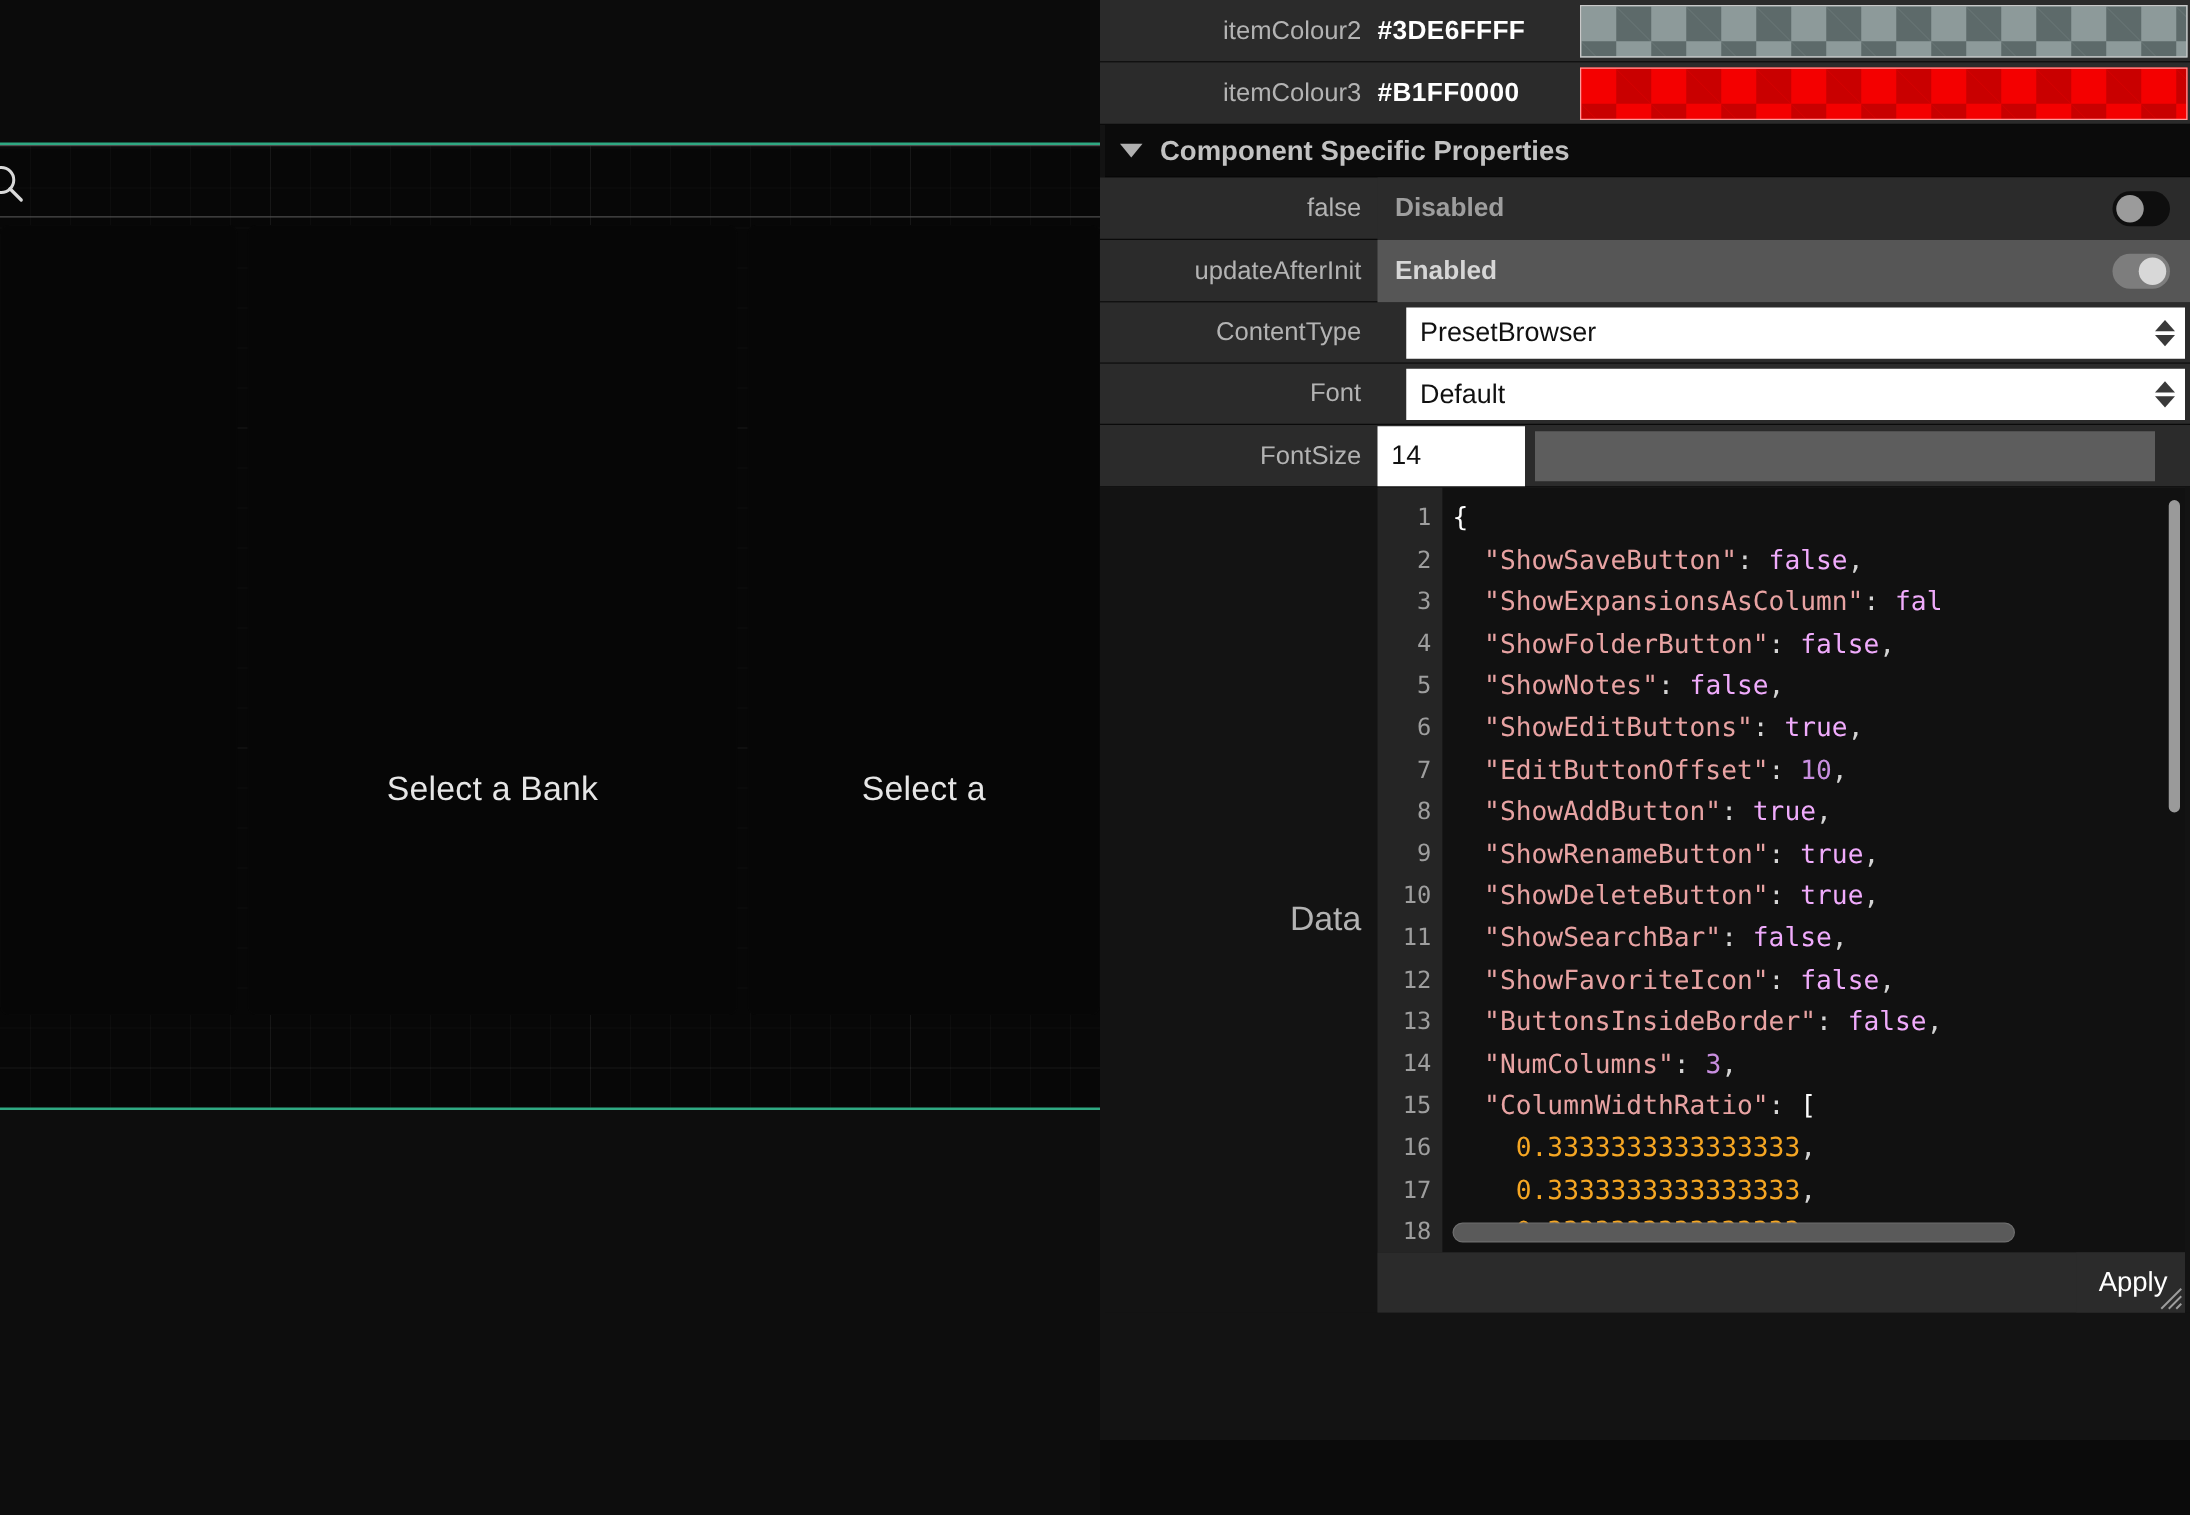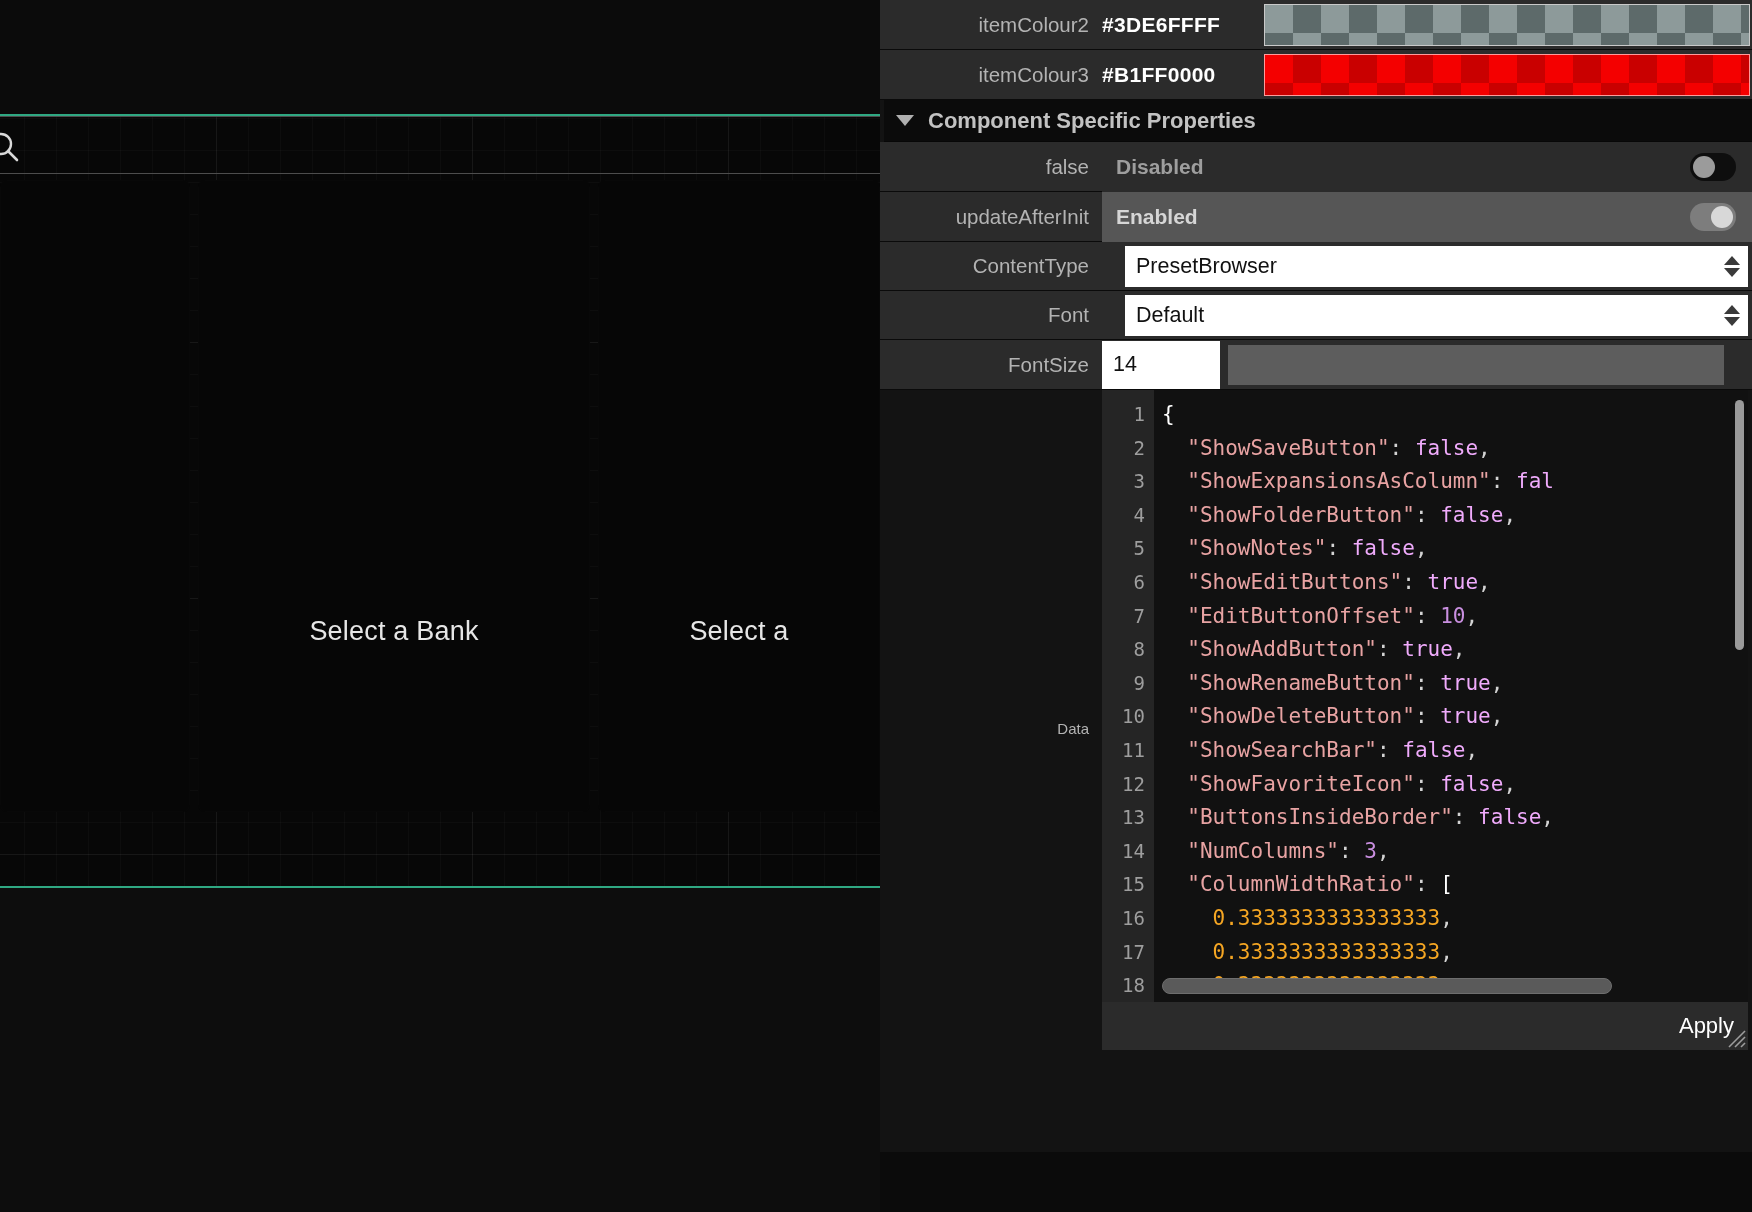--- a/index.html
+++ b/index.html
@@ -149,21 +149,21 @@
   .num-box {
     width:118px; flex:0 0 118px; height:48px; background:#ffffff; color:#111;
     font-size:21.5px; display:flex; align-items:center; padding-left:11px;
   }
   .num-slider { flex:1 1 auto; height:40px; background:#5d5d5d; margin-left:8px; margin-right:28px; }
 
   
   .data-row { display:flex; background:#131313; }
   .data-label {
     width:222px; flex:0 0 222px; text-align:right; padding-right:13px;
-    color:#b3b3b3; font-size:15px; padding-top:330px;
+    color:#b3b3b3; font-size:27px; padding-top:330px;
   }
   .editor-outer {
     flex:1 1 auto; margin-right:4px; background:#1e1e1e;
     display:flex; flex-direction:column; height:660px;
     position:relative;
   }
   .editor-body { display:flex; flex:1 1 auto; overflow:hidden; position:relative; }
   .gutter {
     width:52px; flex:0 0 52px; background:#252525; text-align:right;
     padding:8px 9px 0 0; color:#9e9e9e; font-size:19px;

